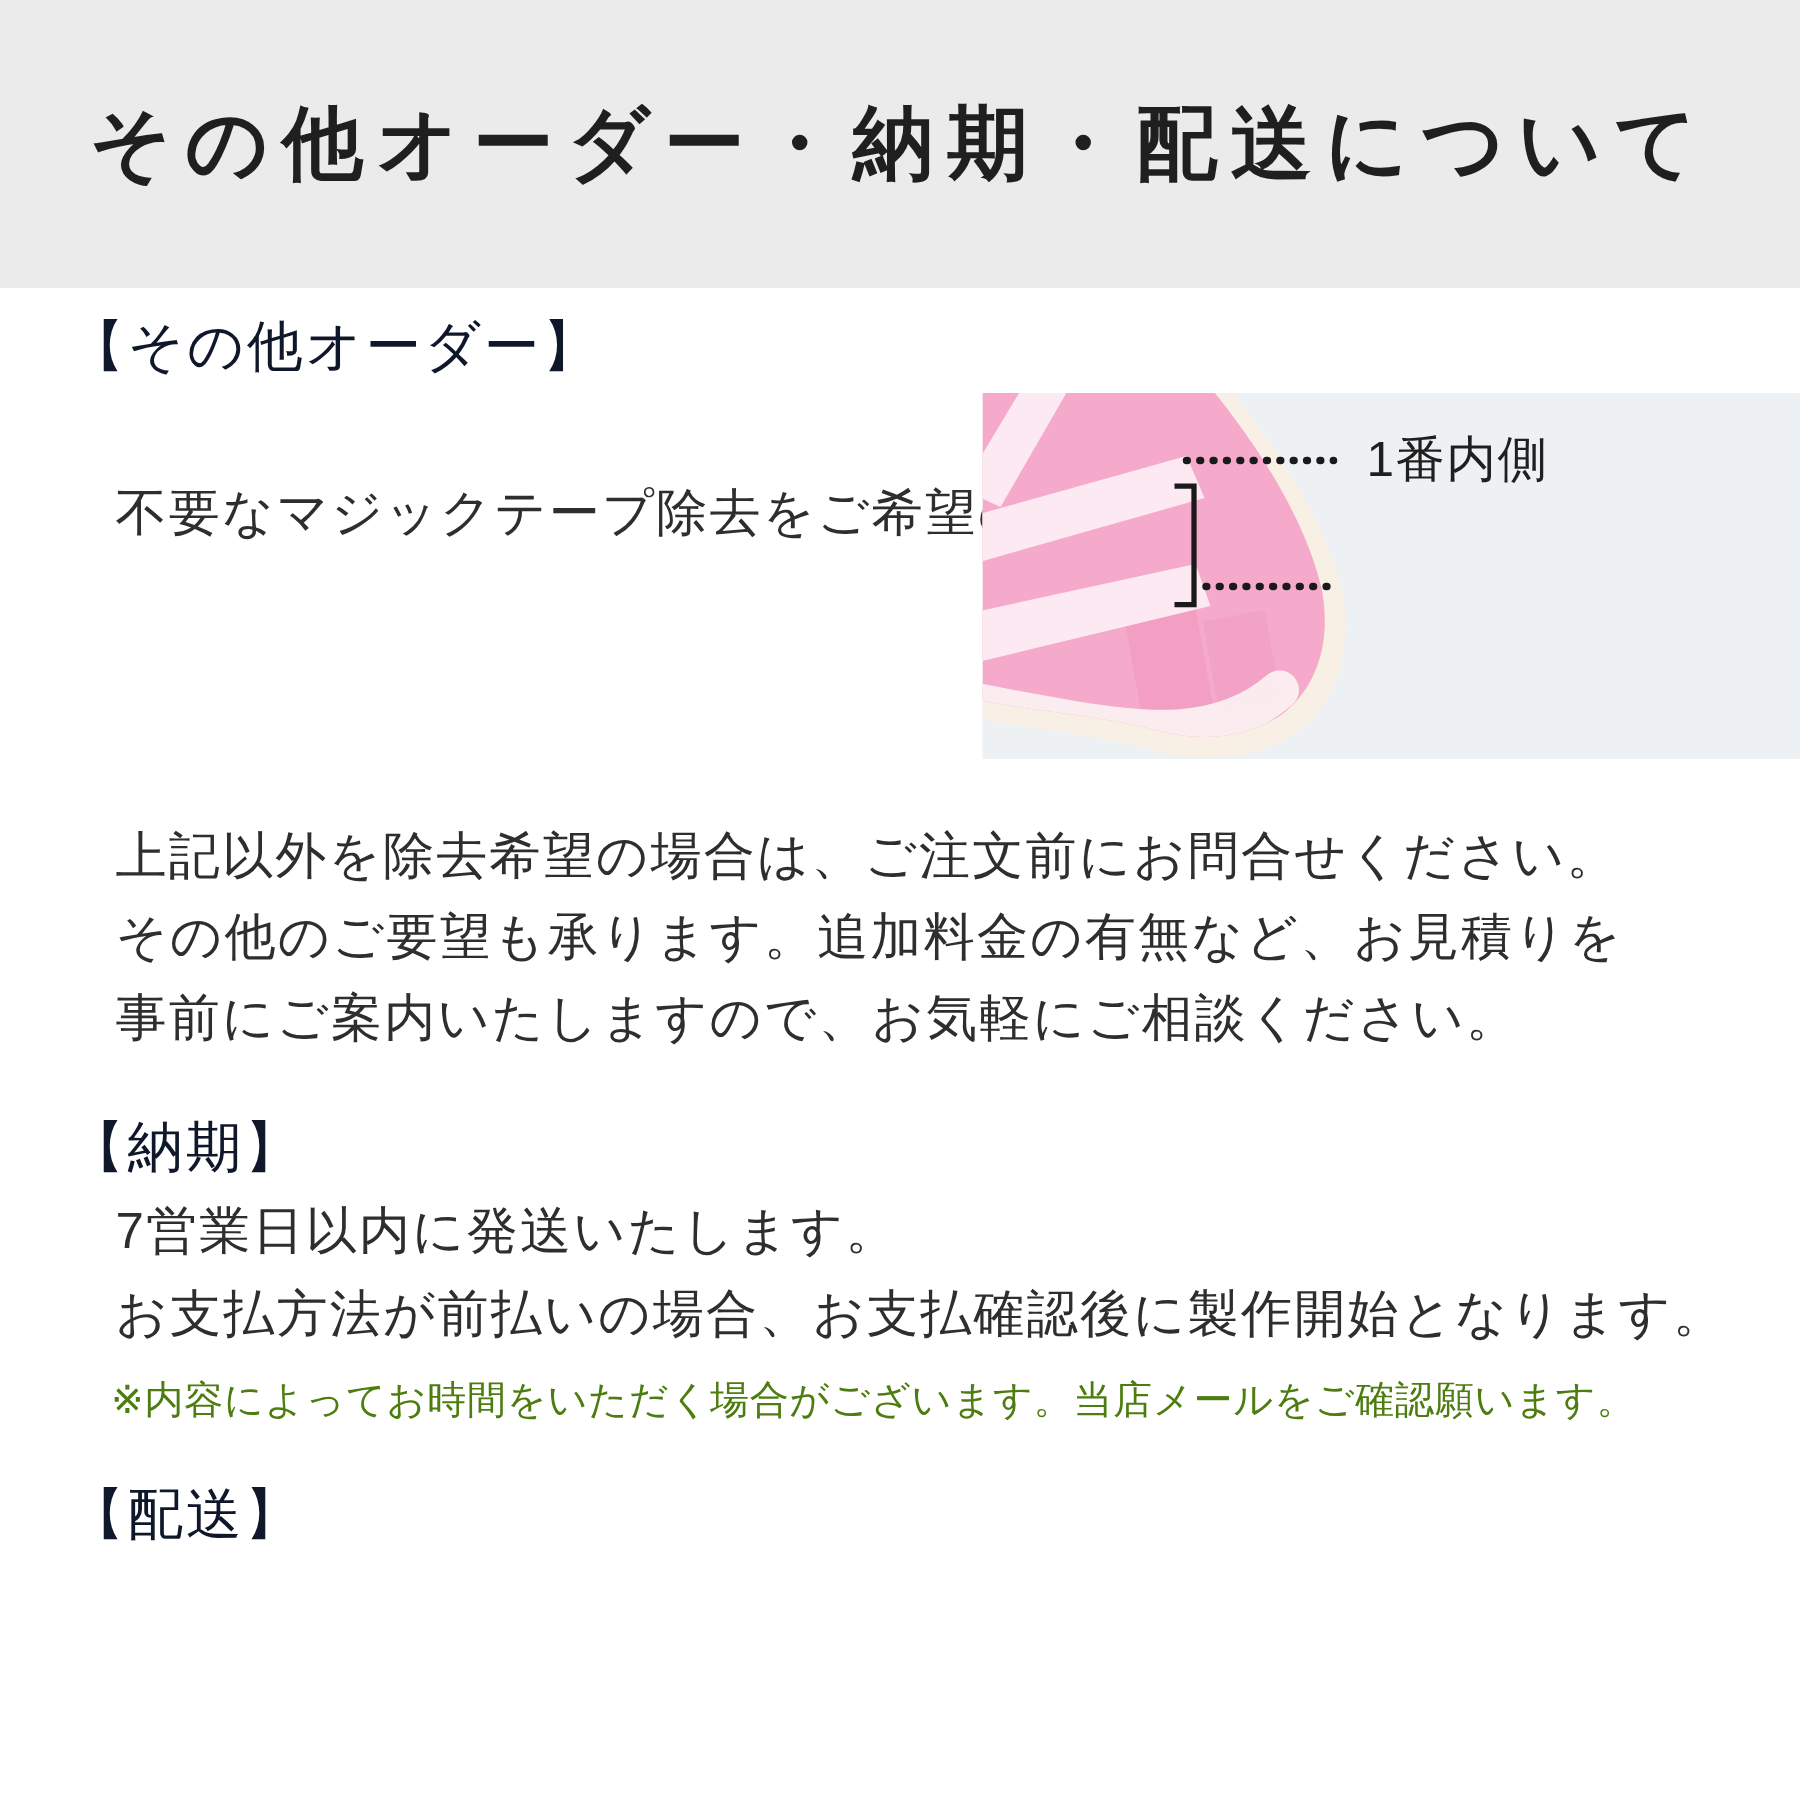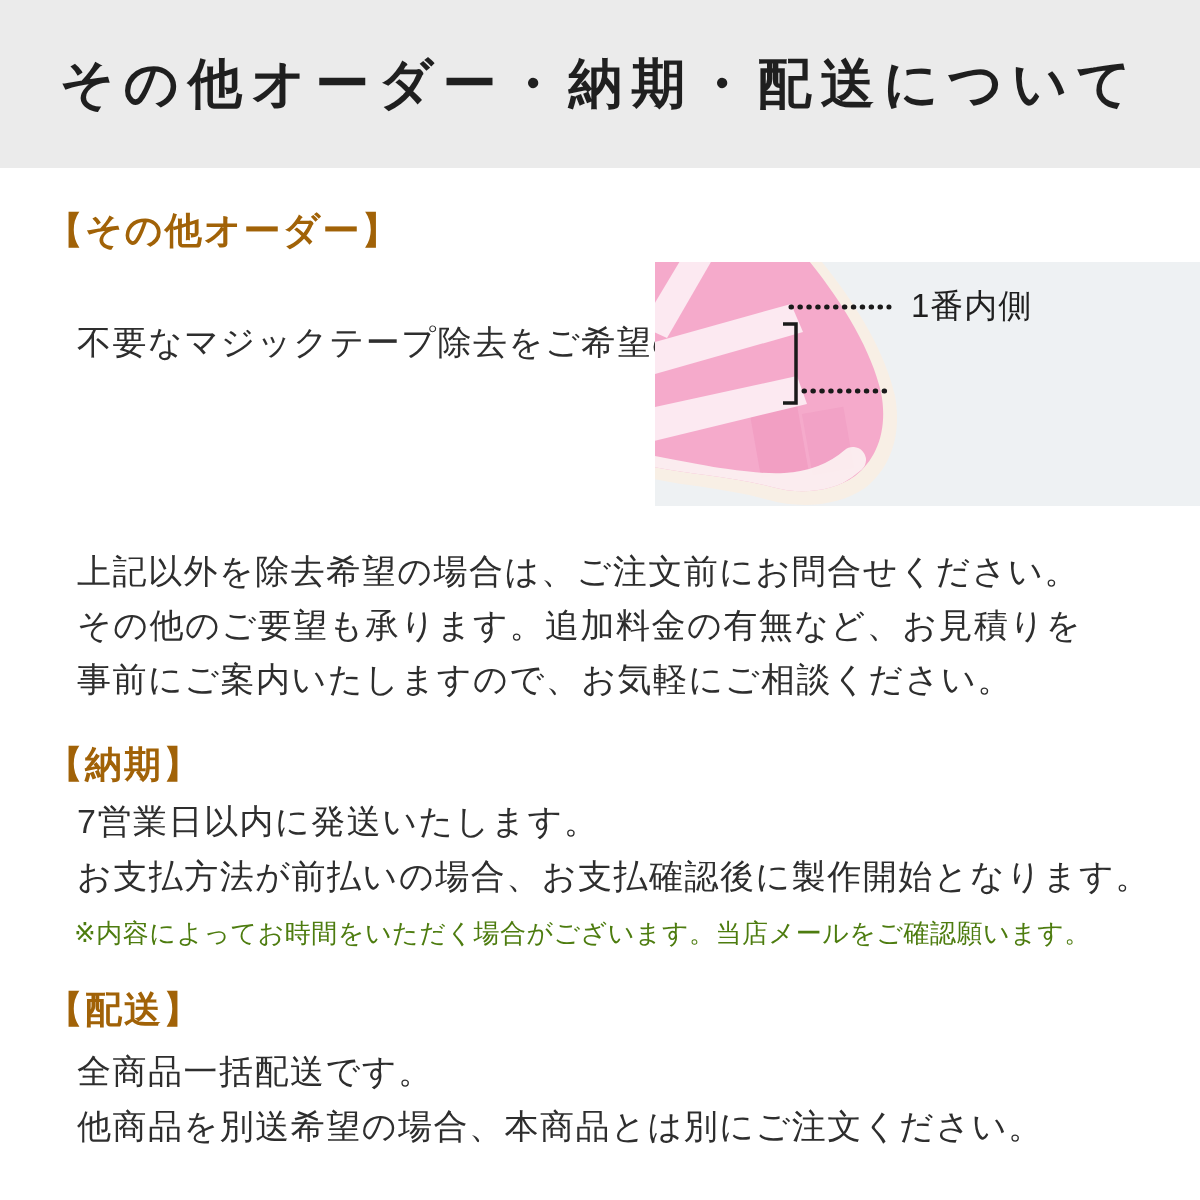--- a/index.html
+++ b/index.html
@@ -9,40 +9,40 @@
     width: 1200px;
     height: 1200px;
     background: #ffffff;
     overflow: hidden;
     font-family: "Liberation Sans", "DejaVu Sans", sans-serif;
     color: #2e2e2e;
   }
   .header-band {
     position: absolute;
     left: 0; top: 0;
-    width: 1200px; height: 168px;
+    width: 1200px; height: 192px;
     background: #ebebeb;
     display: flex;
     align-items: center;
     justify-content: center;
   }
   .header-title {
     font-size: 54px;
     font-weight: bold;
     letter-spacing: 9px;
     color: #1f1f1f;
     white-space: nowrap;
   }
   .section-heading {
     position: absolute;
     left: 46px;
     font-size: 37px;
-    font-weight: bold;
+    font-weight: normal;
     letter-spacing: 2px;
-    color: #a16207;
+    color: #0f172a;
     white-space: nowrap;
   }
   .heading-order    { top: 206px; }
   .heading-delivery { top: 740px; }
   .heading-shipping { top: 985px; }
   .body-block {
     position: absolute;
     left: 77px;
     font-size: 34px;
     letter-spacing: 1.5px;
@@ -145,18 +145,14 @@
 
   <div class="body-block para-delivery">
     <span class="line">7営業日以内に発送いたします。</span>
     <span class="line">お支払方法が前払いの場合、お支払確認後に製作開始となります。</span>
   </div>
 
   <div class="small-note">※内容によってお時間をいただく場合がございます。当店メールをご確認願います。</div>
 
   <div class="section-heading heading-shipping">【配送】</div>
 
-  <div class="body-block para-shipping">
-    <span class="line">全商品一括配送です。</span>
-    <span class="line">他商品を別送希望の場合、本商品とは別にご注文ください。</span>
-  </div>
 
 </div>
 
 </body></html>

